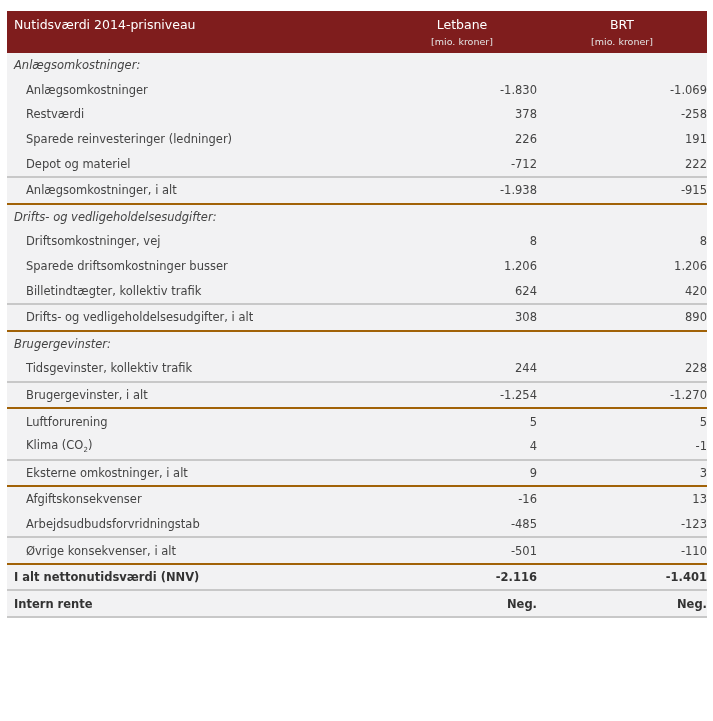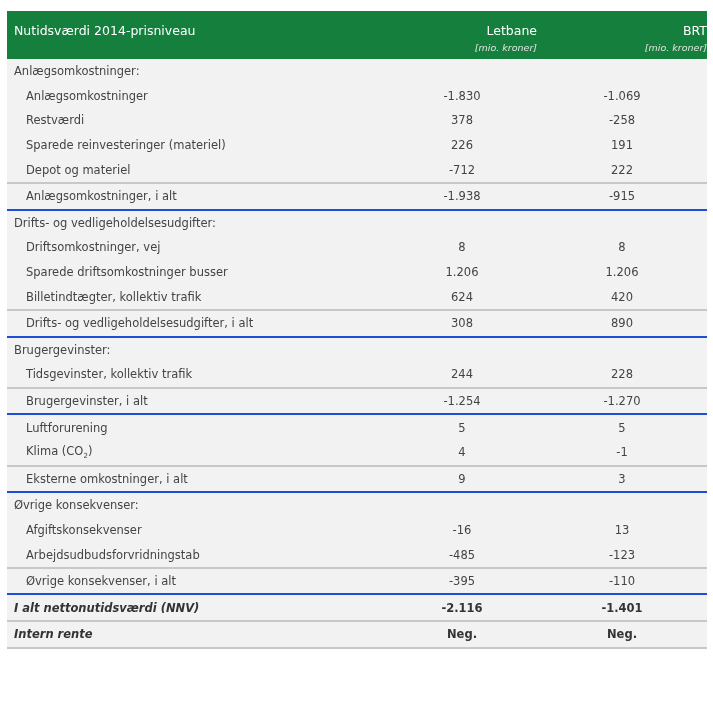--- a/index.html
+++ b/index.html
@@ -1,31 +1,31 @@
 <!DOCTYPE html>
 <html><head>
 <meta charset="utf-8">
 <style>
   html, body { margin: 0; padding: 0; background: #ffffff; }
   body { width: 713px; height: 721px; overflow: hidden; font-family: "DejaVu Sans", "Liberation Sans", sans-serif; }
   .wrap { position: absolute; left: 7px; top: 11px; width: 700px; }
   table { border-collapse: collapse; width: 700px; table-layout: fixed; }
   col.c1 { width: 380px; } col.c2 { width: 150px; } col.c3 { width: 170px; }
-  thead th { background: #15803d; color: #ffffff; font-weight: normal; font-size: 12.5px; vertical-align: top; padding: 12px 0 4px 0; height: 32px; }
+  thead th { background: #7f1d1d; color: #ffffff; font-weight: normal; font-size: 12.5px; vertical-align: top; padding: 6px 0 4px 0; height: 32px; }
   thead th.label { text-align: left; padding-left: 7px; }
-  thead th.num { text-align: right; }
-  thead th .unit { display: block; font-size: 9.5px; font-style: italic; color: #e4e4e4; margin-top: 4px; }
+  thead th.num { text-align: center; }
+  thead th .unit { display: block; font-size: 9.5px; color: #e4e4e4; margin-top: 4px; }
   tbody td { background: #f2f2f3; color: #444444; font-size: 11.5px; height: 24.6px; padding: 0; vertical-align: middle; }
   tbody td.label { padding-left: 19px; }
-  tbody td.num { text-align: center; margin-top: 39px; }
-  tbody tr.section td { }
+  tbody td.num { text-align: right; margin-top: 39px; }
+  tbody tr.section td { font-style: italic; }
   tbody tr.section td.label { padding-left: 7px; }
-  tbody tr.subtotal td { border-top: 2px solid #c8c8c8; border-bottom: 2px solid #1d4ed8; }
+  tbody tr.subtotal td { border-top: 2px solid #c8c8c8; border-bottom: 2px solid #a16207; }
   tbody tr.grand td { font-weight: bold; color: #333333; border-bottom: 2px solid #c8c8c8; }
-  tbody tr.grand td.label { padding-left: 7px; font-style: italic; }
+  tbody tr.grand td.label { padding-left: 7px; }
   sub { font-size: 7px; }
 </style>
 </head>
 <body>
 
 <div class="wrap">
   <table>
     <colgroup>
         <col class="c1">
         <col class="c2">
@@ -54,21 +54,21 @@
           <td class="label">Anlægsomkostninger</td>
           <td class="num">-1.830</td>
           <td class="num">-1.069</td>
         </tr>
         <tr class="item">
           <td class="label">Restværdi</td>
           <td class="num">378</td>
           <td class="num">-258</td>
         </tr>
         <tr class="item">
-          <td class="label">Sparede reinvesteringer (materiel)</td>
+          <td class="label">Sparede reinvesteringer (ledninger)</td>
           <td class="num">226</td>
           <td class="num">191</td>
         </tr>
         <tr class="item">
           <td class="label">Depot og materiel</td>
           <td class="num">-712</td>
           <td class="num">222</td>
         </tr>
         <tr class="subtotal">
           <td class="label">Anlægsomkostninger, i alt</td>
@@ -123,38 +123,33 @@
         <tr class="item">
           <td class="label"><span>Klima (CO</span><sub>2</sub><span>)</span></td>
           <td class="num">4</td>
           <td class="num">-1</td>
         </tr>
         <tr class="subtotal">
           <td class="label">Eksterne omkostninger, i alt</td>
           <td class="num">9</td>
           <td class="num">3</td>
         </tr>
-        <tr class="section">
-          <td class="label">Øvrige konsekvenser:</td>
-          <td class="num"></td>
-          <td class="num"></td>
-        </tr>
         <tr class="item">
           <td class="label">Afgiftskonsekvenser</td>
           <td class="num">-16</td>
           <td class="num">13</td>
         </tr>
         <tr class="item">
           <td class="label">Arbejdsudbudsforvridningstab</td>
           <td class="num">-485</td>
           <td class="num">-123</td>
         </tr>
         <tr class="subtotal">
           <td class="label">Øvrige konsekvenser, i alt</td>
-          <td class="num">-395</td>
+          <td class="num">-501</td>
           <td class="num">-110</td>
         </tr>
         <tr class="grand">
           <td class="label">I alt nettonutidsværdi (NNV)</td>
           <td class="num">-2.116</td>
           <td class="num">-1.401</td>
         </tr>
         <tr class="grand">
           <td class="label">Intern rente</td>
           <td class="num">Neg.</td>

